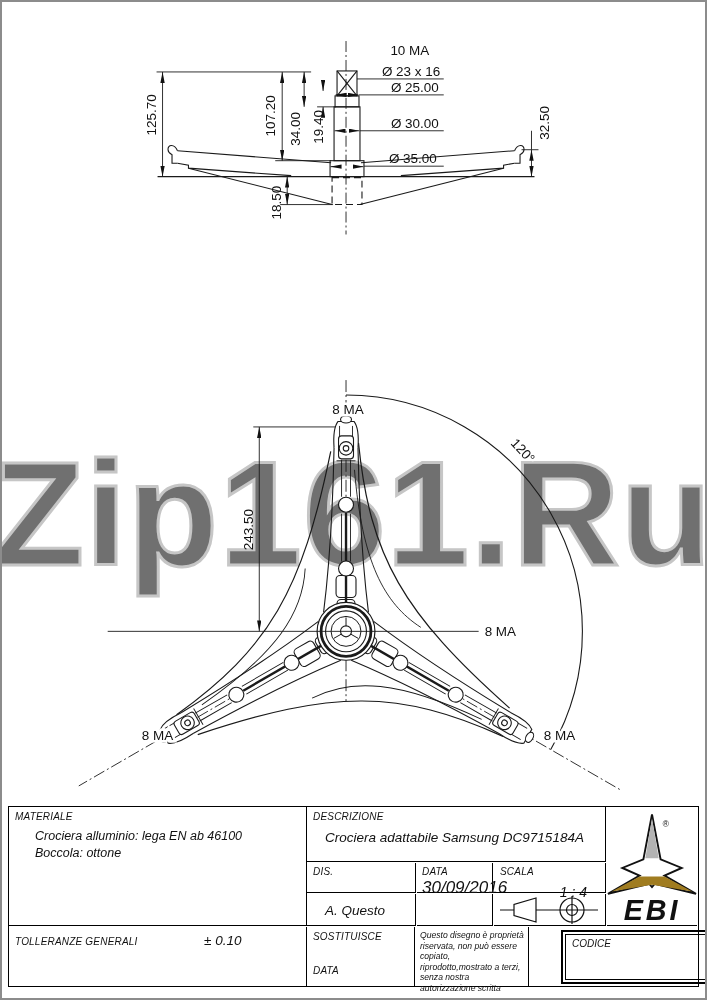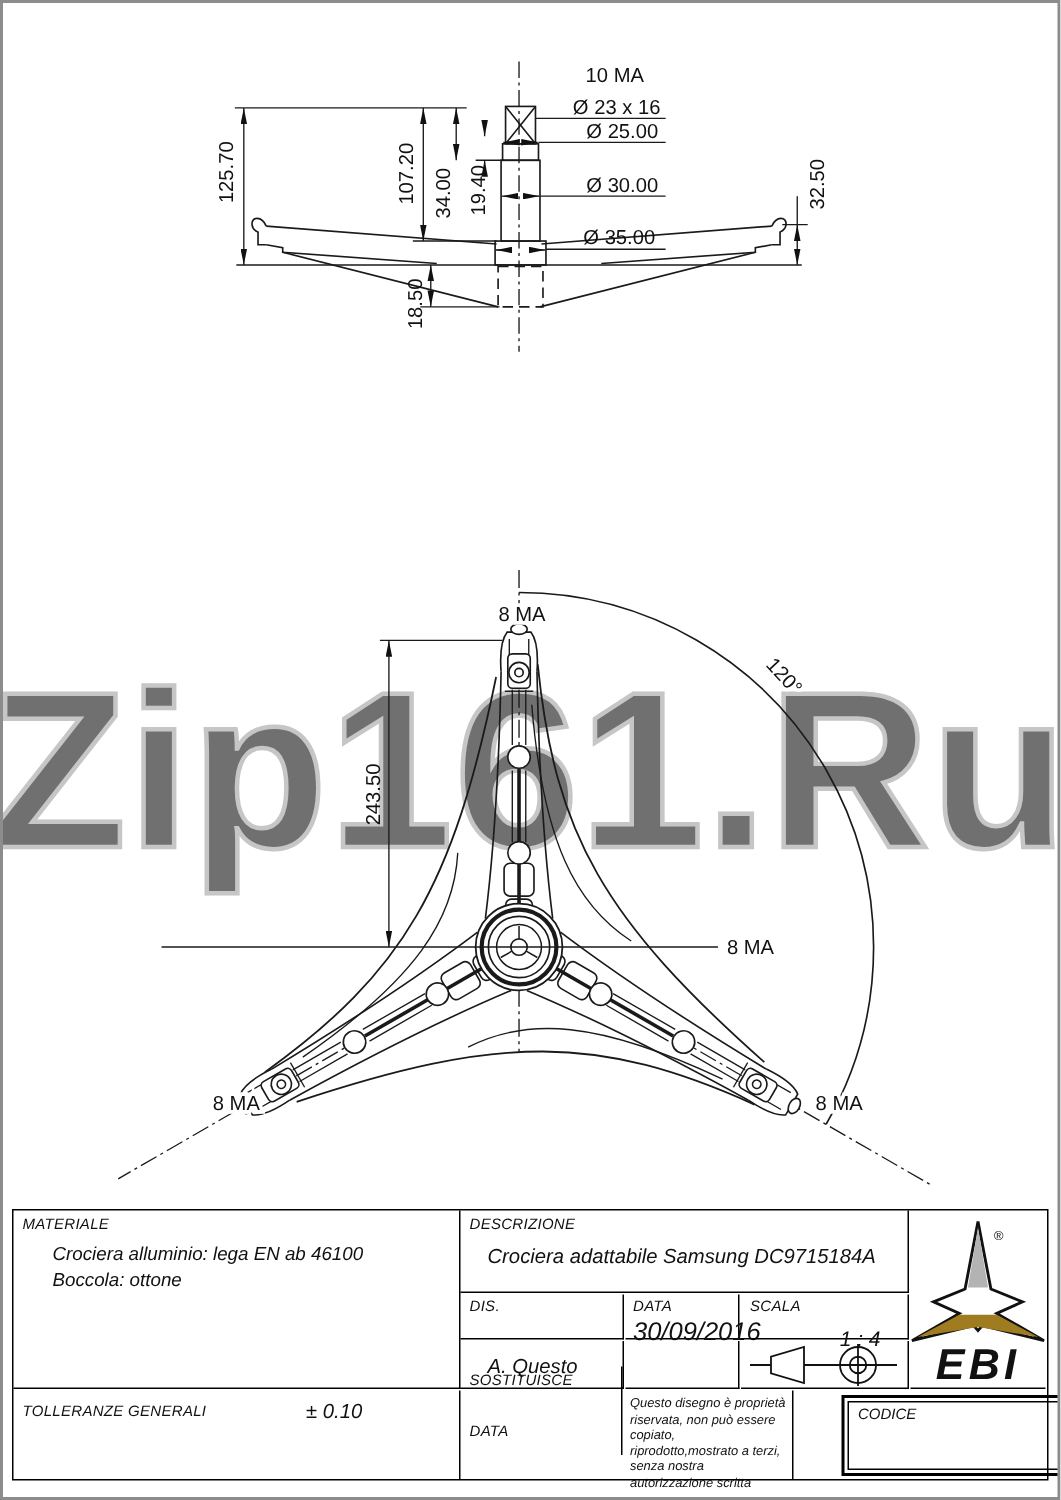--- a/index.html
+++ b/index.html
@@ -22,21 +22,21 @@
   .descr-val{margin:8px 0 0 12px;font-size:13.5px;}
   .cell-dis{left:298px;top:56px;width:109px;height:30px;border-right:1px solid #000;border-bottom:1px solid #000;padding:3px 6px;}
   .cell-data{left:408px;top:56px;width:76px;height:30px;border-right:1px solid #000;border-bottom:1px solid #000;padding:3px 5px;}
   .data-val{font-size:17px;margin-top:1px;}
   .cell-scala{left:485px;top:56px;width:112px;height:30px;border-right:1px solid #000;border-bottom:1px solid #000;padding:3px 6px;}
   .scala-val{position:absolute;right:18px;top:21px;font-size:14px;}
   .cell-passoni{left:298px;top:87px;width:109px;height:32px;border-right:1px solid #000;border-bottom:1px solid #000;}
   .passoni-val{margin:9px 0 0 18px;font-size:13.5px;}
   .cell-empty{left:408px;top:87px;width:76px;height:32px;border-right:1px solid #000;border-bottom:1px solid #000;}
   .cell-symbol{left:485px;top:87px;width:112px;height:32px;border-right:1px solid #000;border-bottom:1px solid #000;}
-  .cell-sost{left:298px;top:104px;width:108px;height:59px;border-right:1px solid #000;padding:4px 6px;}
+  .cell-sost{left:298px;top:120px;width:108px;height:59px;border-right:1px solid #000;padding:4px 6px;}
   .sost-data{position:absolute;left:6px;top:38px;}
   .cell-nota{left:407px;top:120px;width:113px;height:59px;border-right:1px solid #000;padding:3px 4px;font-size:8.6px;line-height:10.6px;}
   .cell-codice-area{left:547px;top:120px;width:166px;height:59px;}
   .codice-box{position:absolute;left:5px;top:3px;width:155px;height:50px;border:2px solid #000;}
   .codice-inner{position:absolute;inset:2px;border:1px solid #000;}
   .codice-lbl{position:absolute;left:6px;top:3px;font-size:10px;}
   .codice-val{position:absolute;left:0;right:0;top:12px;text-align:center;font-size:27px;}
   .cell-logo{left:598px;top:0;width:90px;height:119px;border-bottom:1px solid #000;}
 </style>
 </head>

